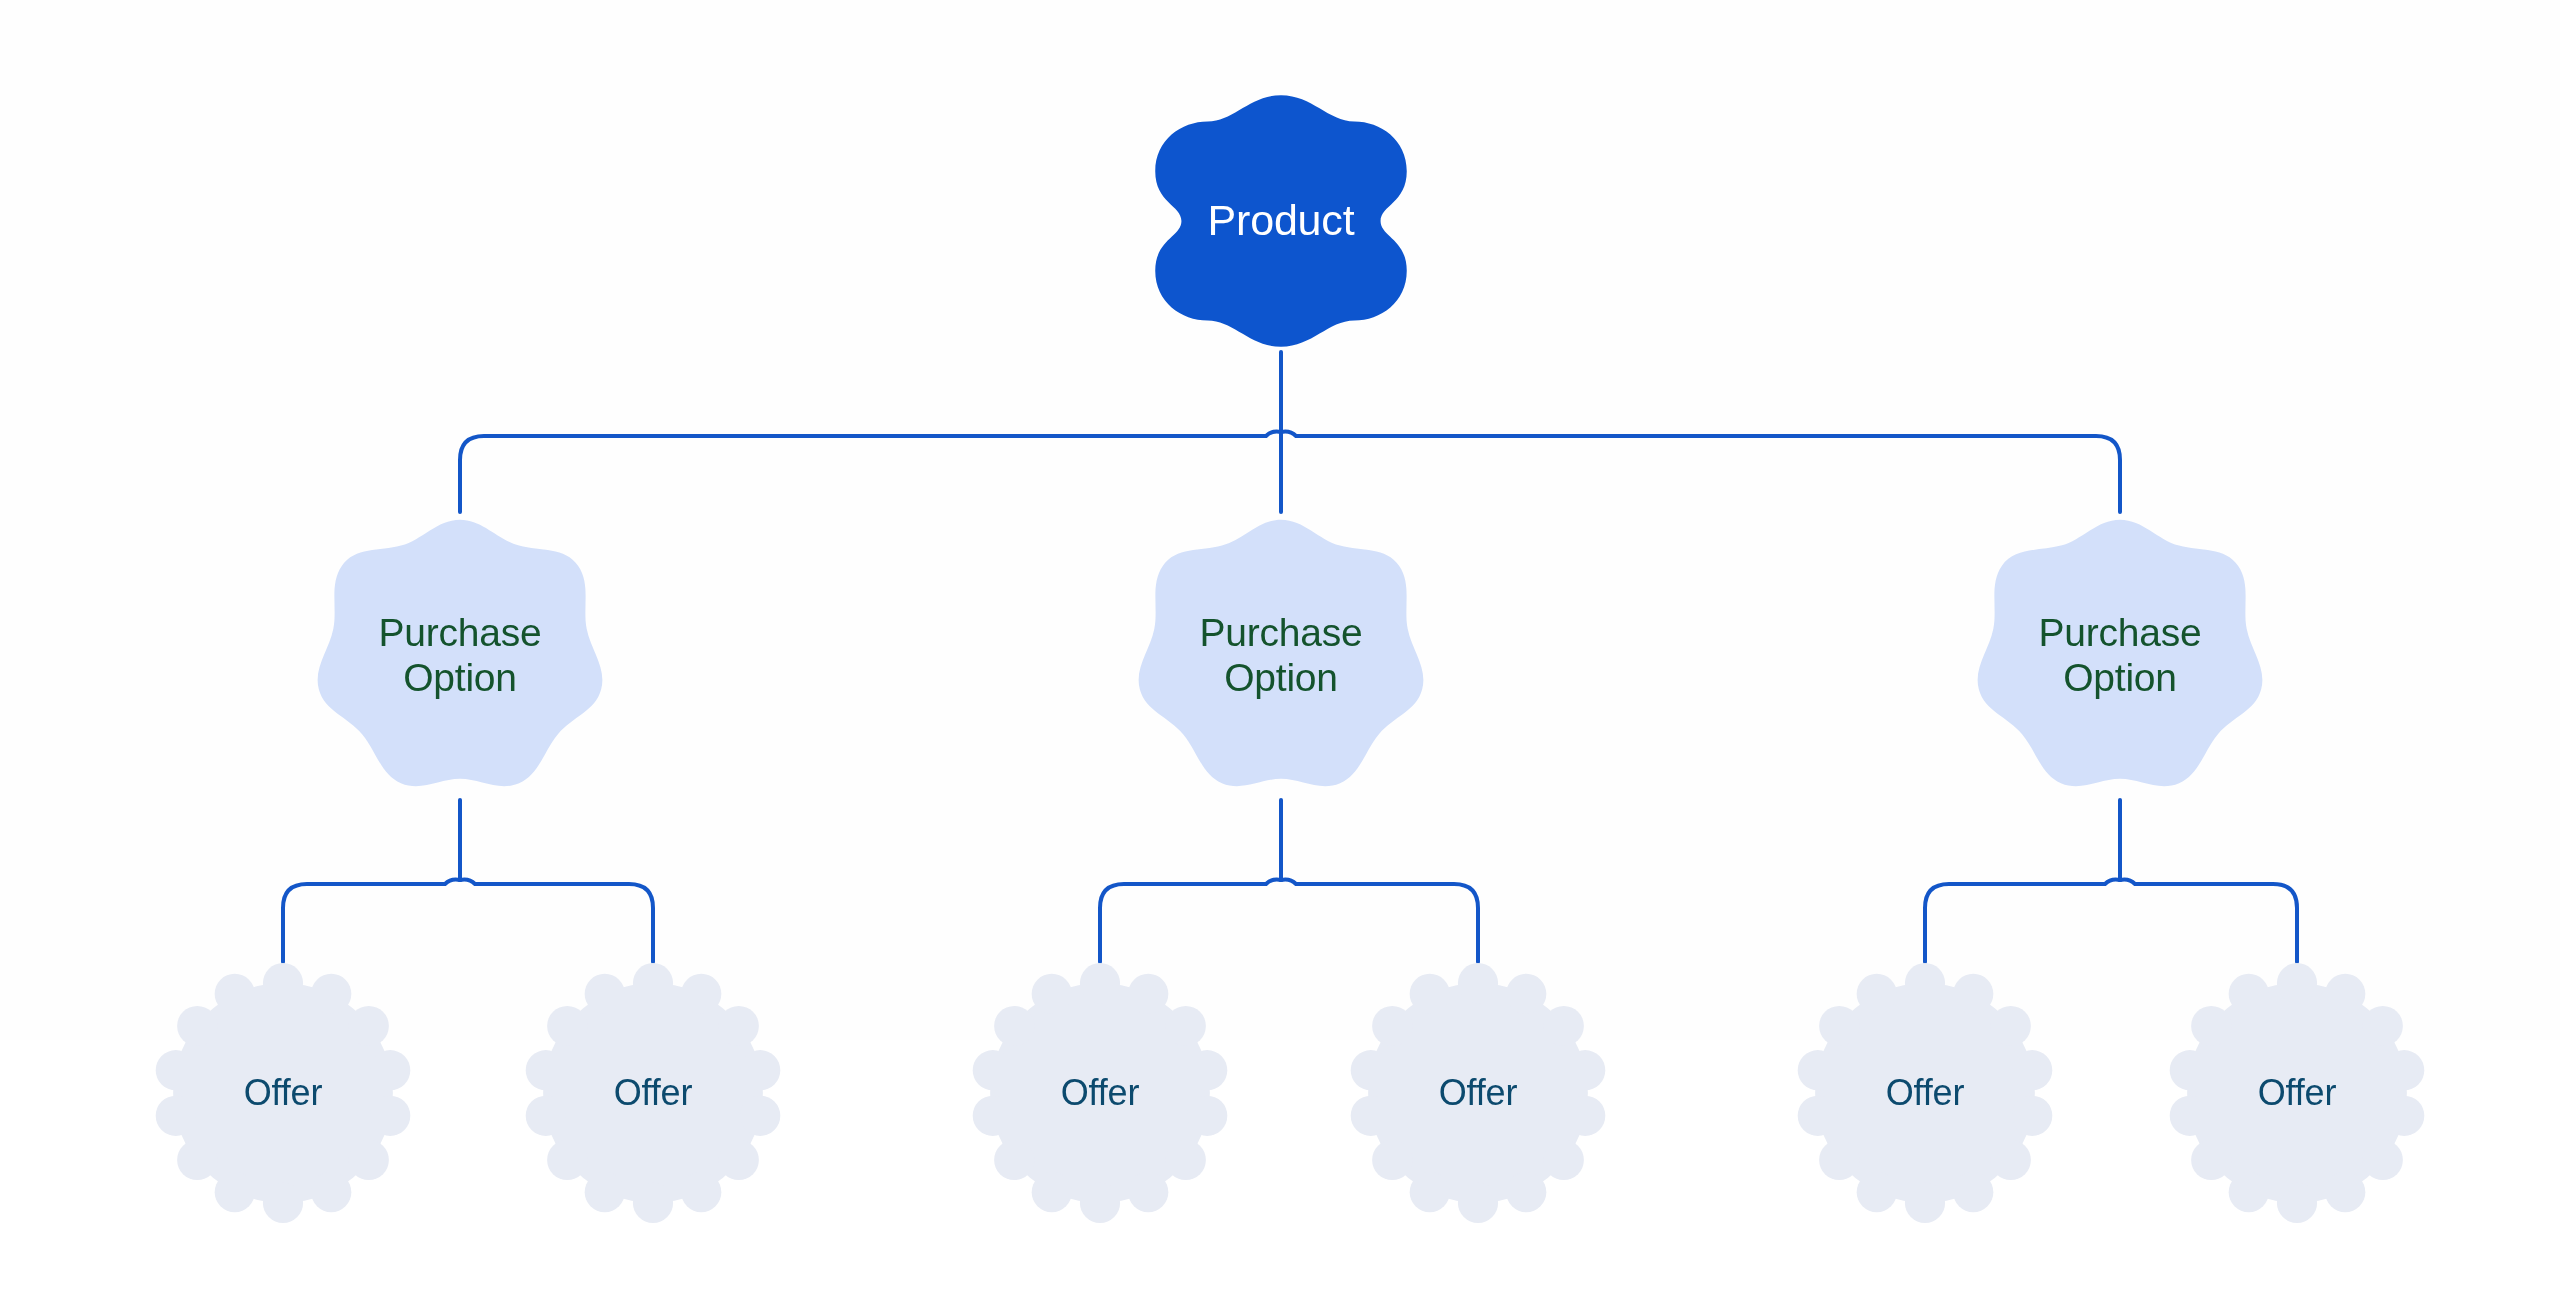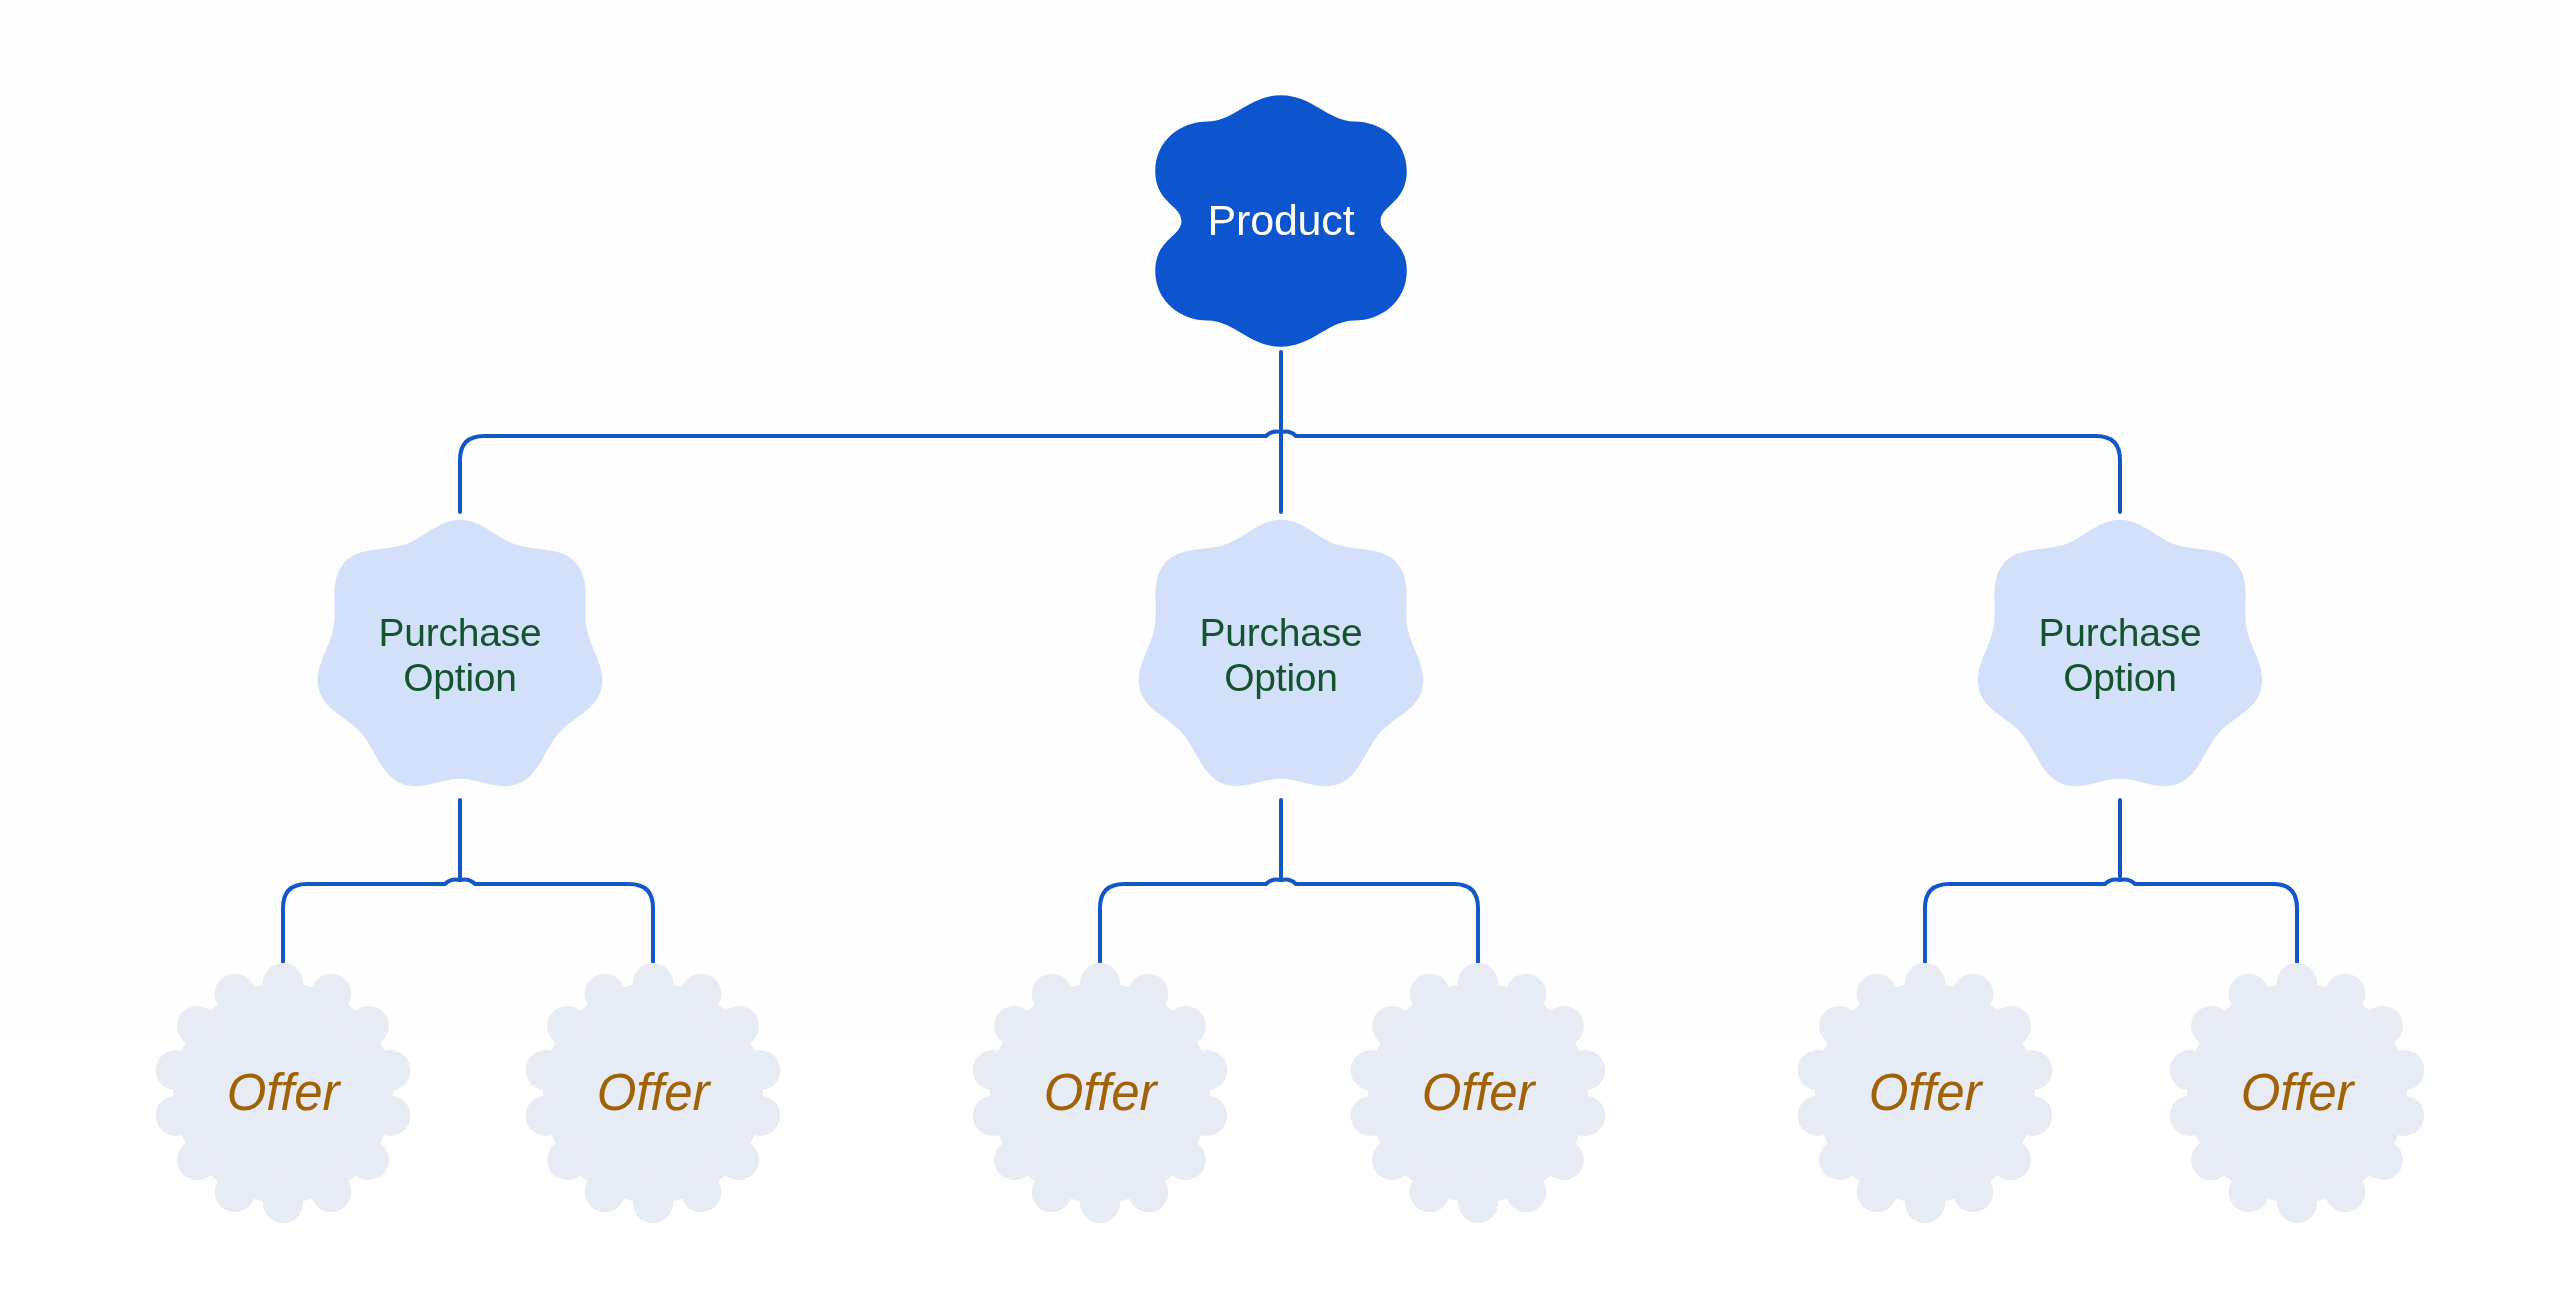--- a/index.html
+++ b/index.html
@@ -76,24 +76,23 @@
     font-size: 39px;
     color: #14532d;
     font-weight: 400;
   }
   
   .node-offer {
     width: 268px;
     height: 268px;
   }
   .node-offer .node-label {
-    font-size: 51px;
-    color: #a16207;
+    font-size: 36px;
+    color: #0c4a6e;
     font-weight: 400;
-    font-style: italic;
   }
 </style>
 </head>
 <body>
 
 <div id="diagram-canvas">
 
   <svg id="connector-layer" viewBox="0 0 2560 1312" aria-hidden="true">
     <g fill="none" stroke="#1356C8" stroke-width="4" stroke-linecap="round" stroke-linejoin="round">
 

